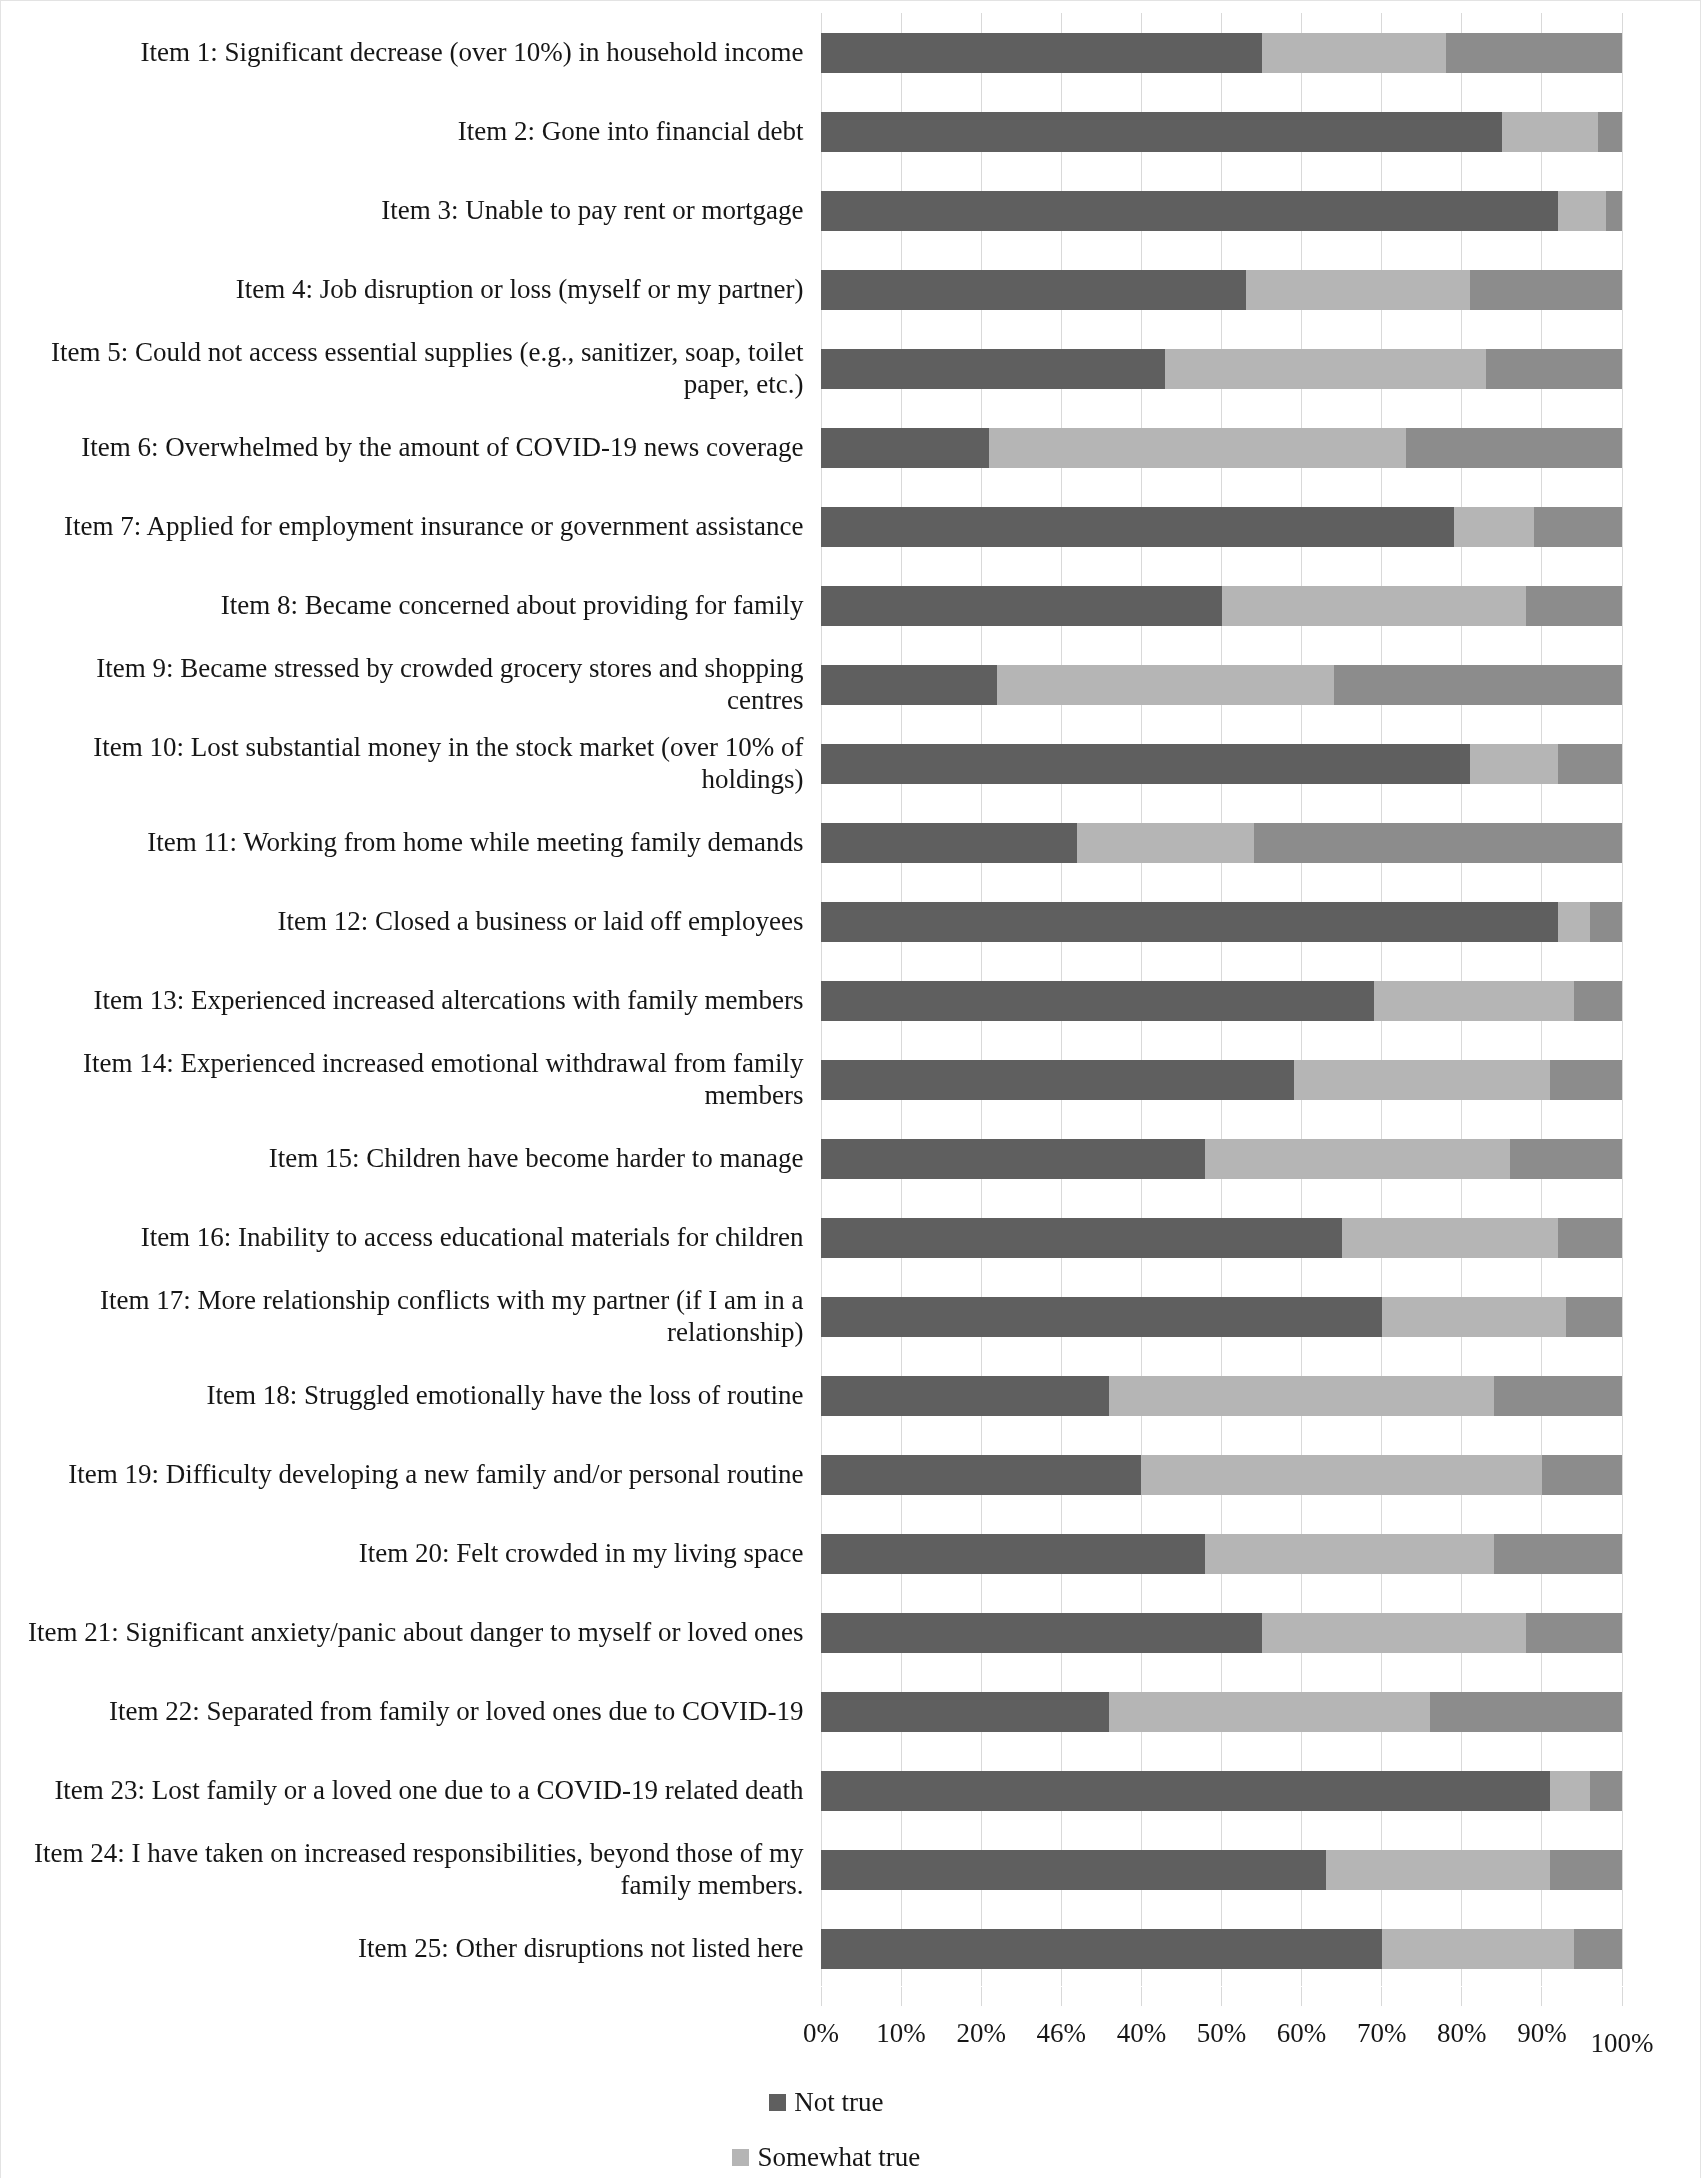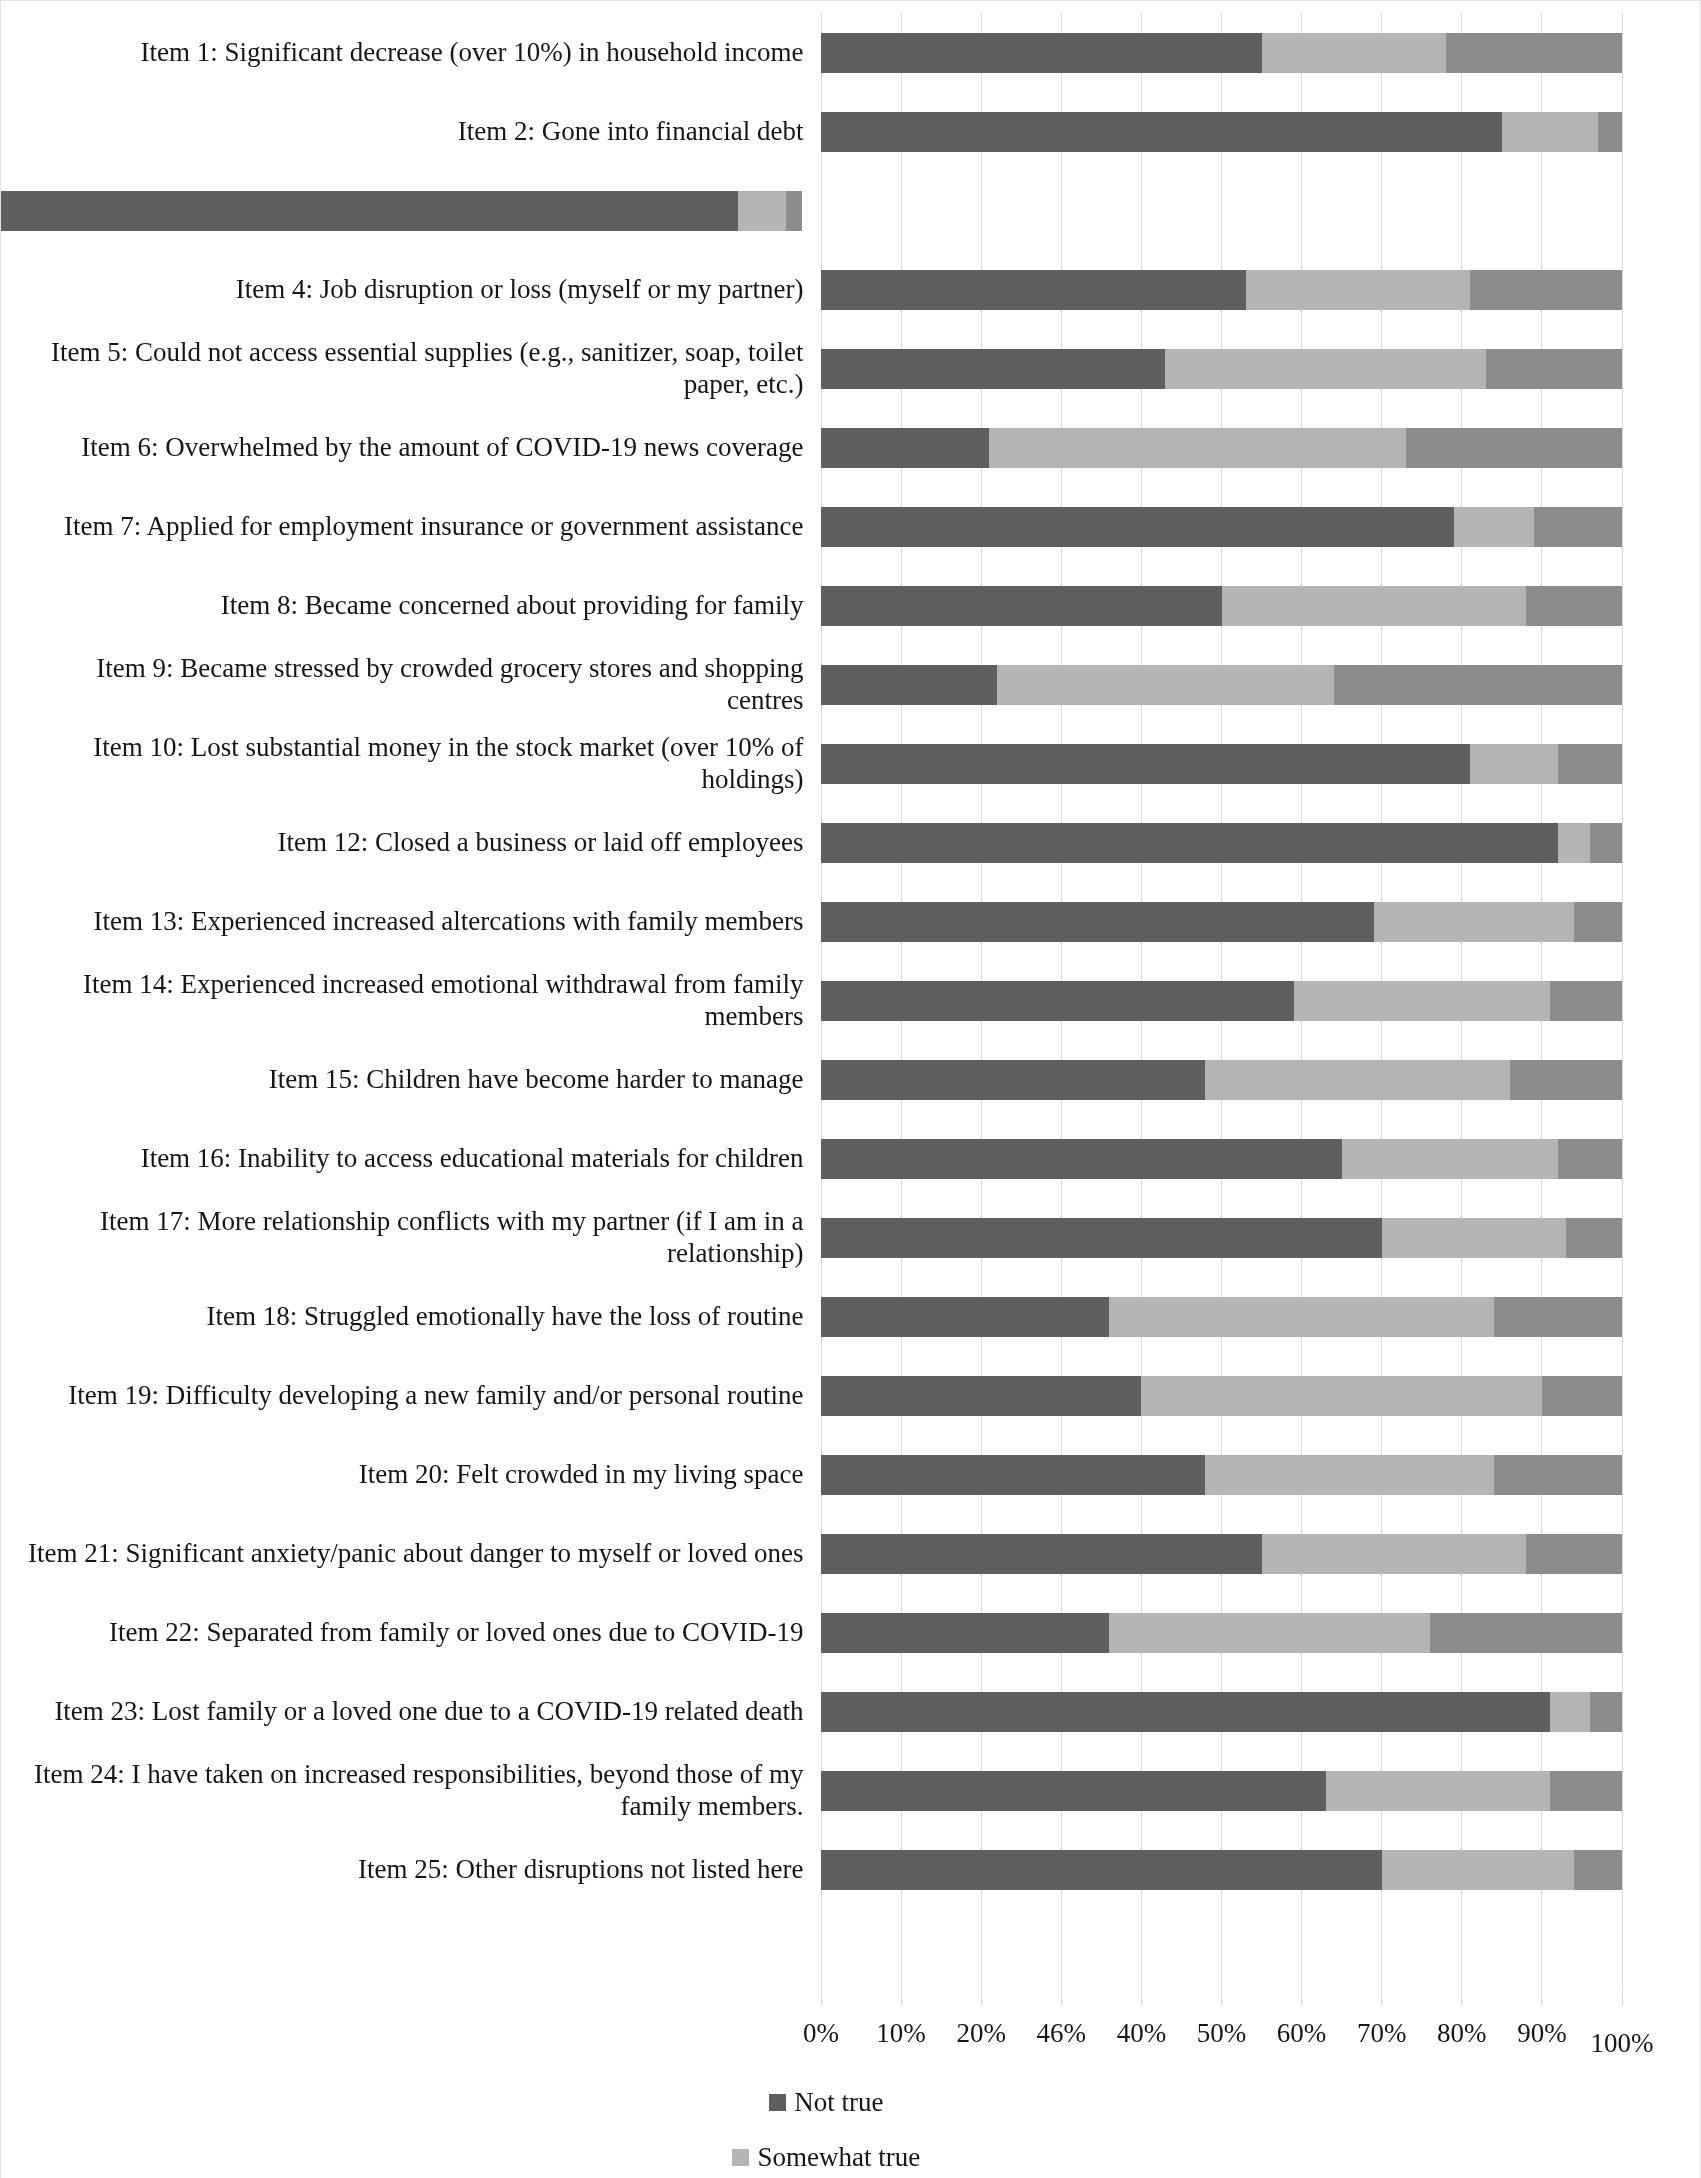--- a/index.html
+++ b/index.html
@@ -199,20 +199,21 @@
           <div class="row-label">Item 2: Gone into financial debt</div>
           <div class="row-plot">
             <div class="bar">
               <div class="seg seg-not" title="Not true: 85%" style="width: 85%; background: rgb(95, 95, 95);"></div>
               <div class="seg seg-some" title="Somewhat true: 12%" style="width: 12%; background: rgb(181, 181, 181);"></div>
               <div class="seg seg-very" title="Very true: 3%" style="width: 3%; background: rgb(140, 140, 140);"></div>
             </div>
           </div>
         </div>
         <div class="row">
+          <div class="row-label">Item 3: Unable to pay rent or mortgage</div>
           <div class="row-plot">
             <div class="bar">
               <div class="seg seg-not" title="Not true: 92%" style="width: 92%; background: rgb(95, 95, 95);"></div>
               <div class="seg seg-some" title="Somewhat true: 6%" style="width: 6%; background: rgb(181, 181, 181);"></div>
               <div class="seg seg-very" title="Very true: 2%" style="width: 2%; background: rgb(140, 140, 140);"></div>
             </div>
           </div>
         </div>
         <div class="row">
           <div class="row-label">Item 4: Job disruption or loss (myself or my partner)</div>
@@ -274,20 +275,30 @@
             </div>
           </div>
         </div>
         <div class="row">
           <div class="row-label">Item 10: Lost substantial money in the stock market (over 10% of holdings)</div>
           <div class="row-plot">
             <div class="bar">
               <div class="seg seg-not" title="Not true: 81%" style="width: 81%; background: rgb(95, 95, 95);"></div>
               <div class="seg seg-some" title="Somewhat true: 11%" style="width: 11%; background: rgb(181, 181, 181);"></div>
               <div class="seg seg-very" title="Very true: 8%" style="width: 8%; background: rgb(140, 140, 140);"></div>
+            </div>
+          </div>
+        </div>
+        <div class="row">
+          <div class="row-label">Item 11: Working from home while meeting family demands</div>
+          <div class="row-plot">
+            <div class="bar">
+              <div class="seg seg-not" title="Not true: 32%" style="width: 32%; background: rgb(95, 95, 95);"></div>
+              <div class="seg seg-some" title="Somewhat true: 22%" style="width: 22%; background: rgb(181, 181, 181);"></div>
+              <div class="seg seg-very" title="Very true: 46%" style="width: 46%; background: rgb(140, 140, 140);"></div>
             </div>
           </div>
         </div>
         <div class="row">
           <div class="row-label">Item 12: Closed a business or laid off employees</div>
           <div class="row-plot">
             <div class="bar">
               <div class="seg seg-not" title="Not true: 92%" style="width: 92%; background: rgb(95, 95, 95);"></div>
               <div class="seg seg-some" title="Somewhat true: 4%" style="width: 4%; background: rgb(181, 181, 181);"></div>
               <div class="seg seg-very" title="Very true: 4%" style="width: 4%; background: rgb(140, 140, 140);"></div>

